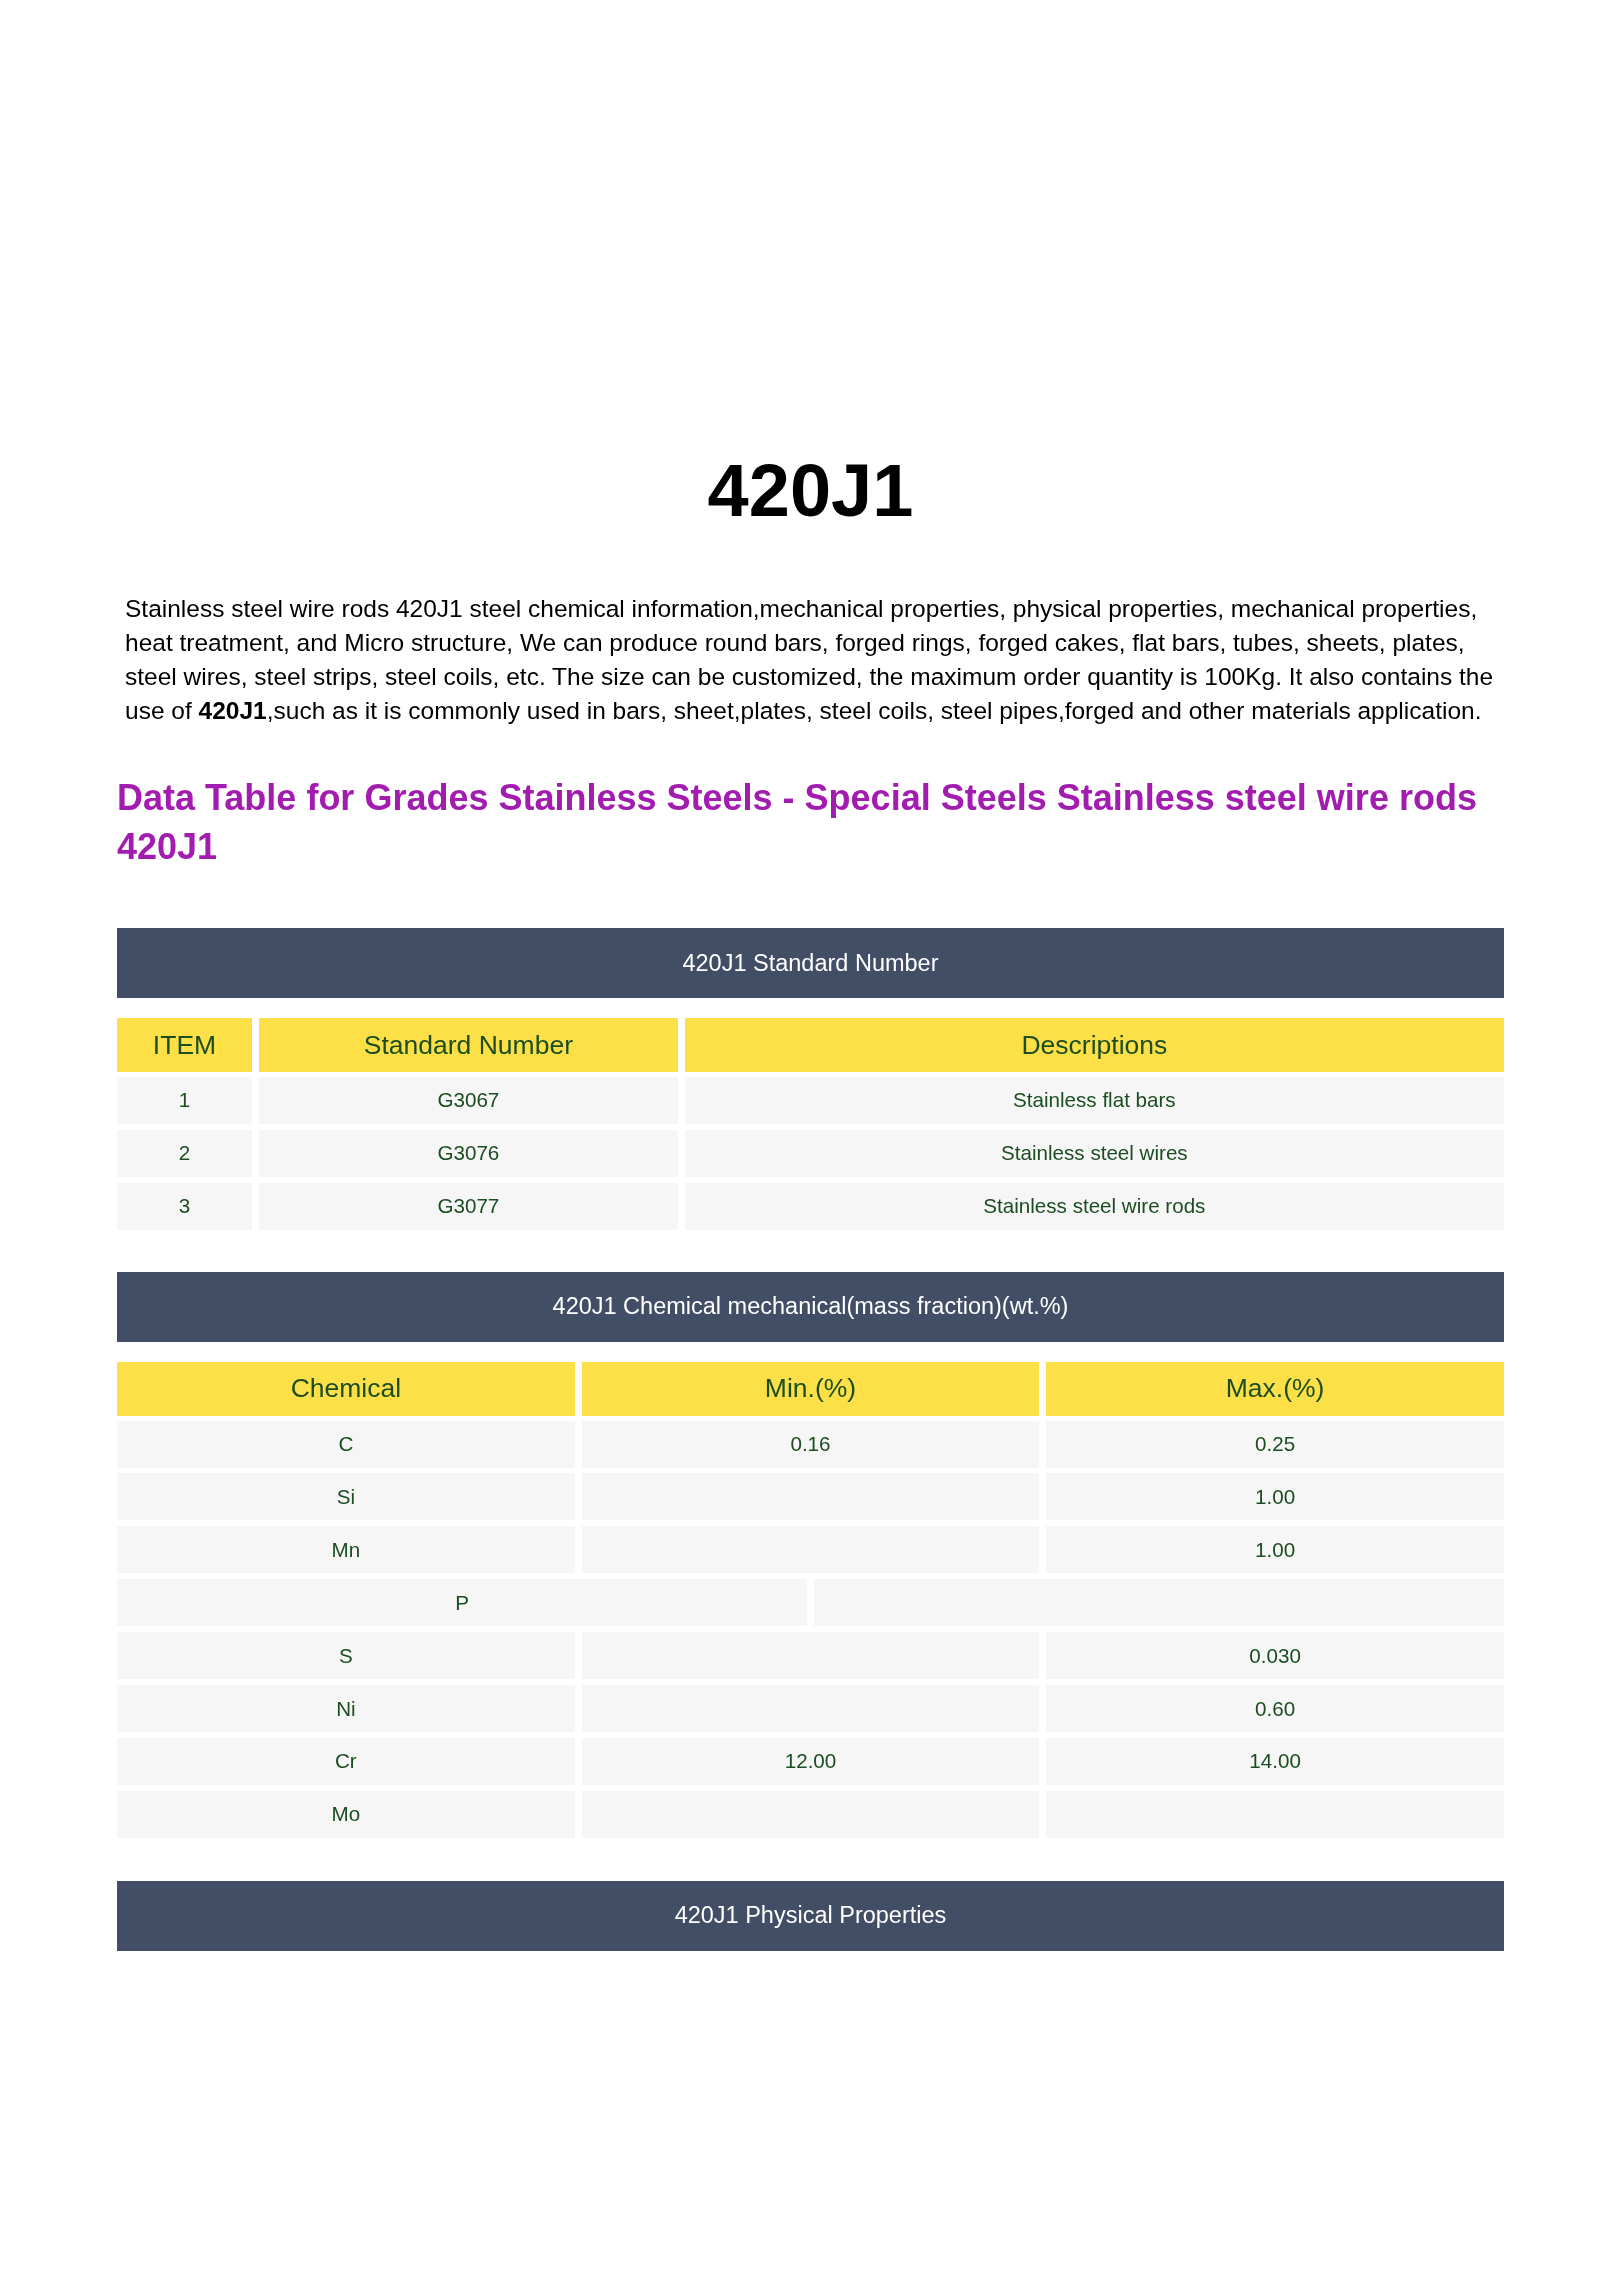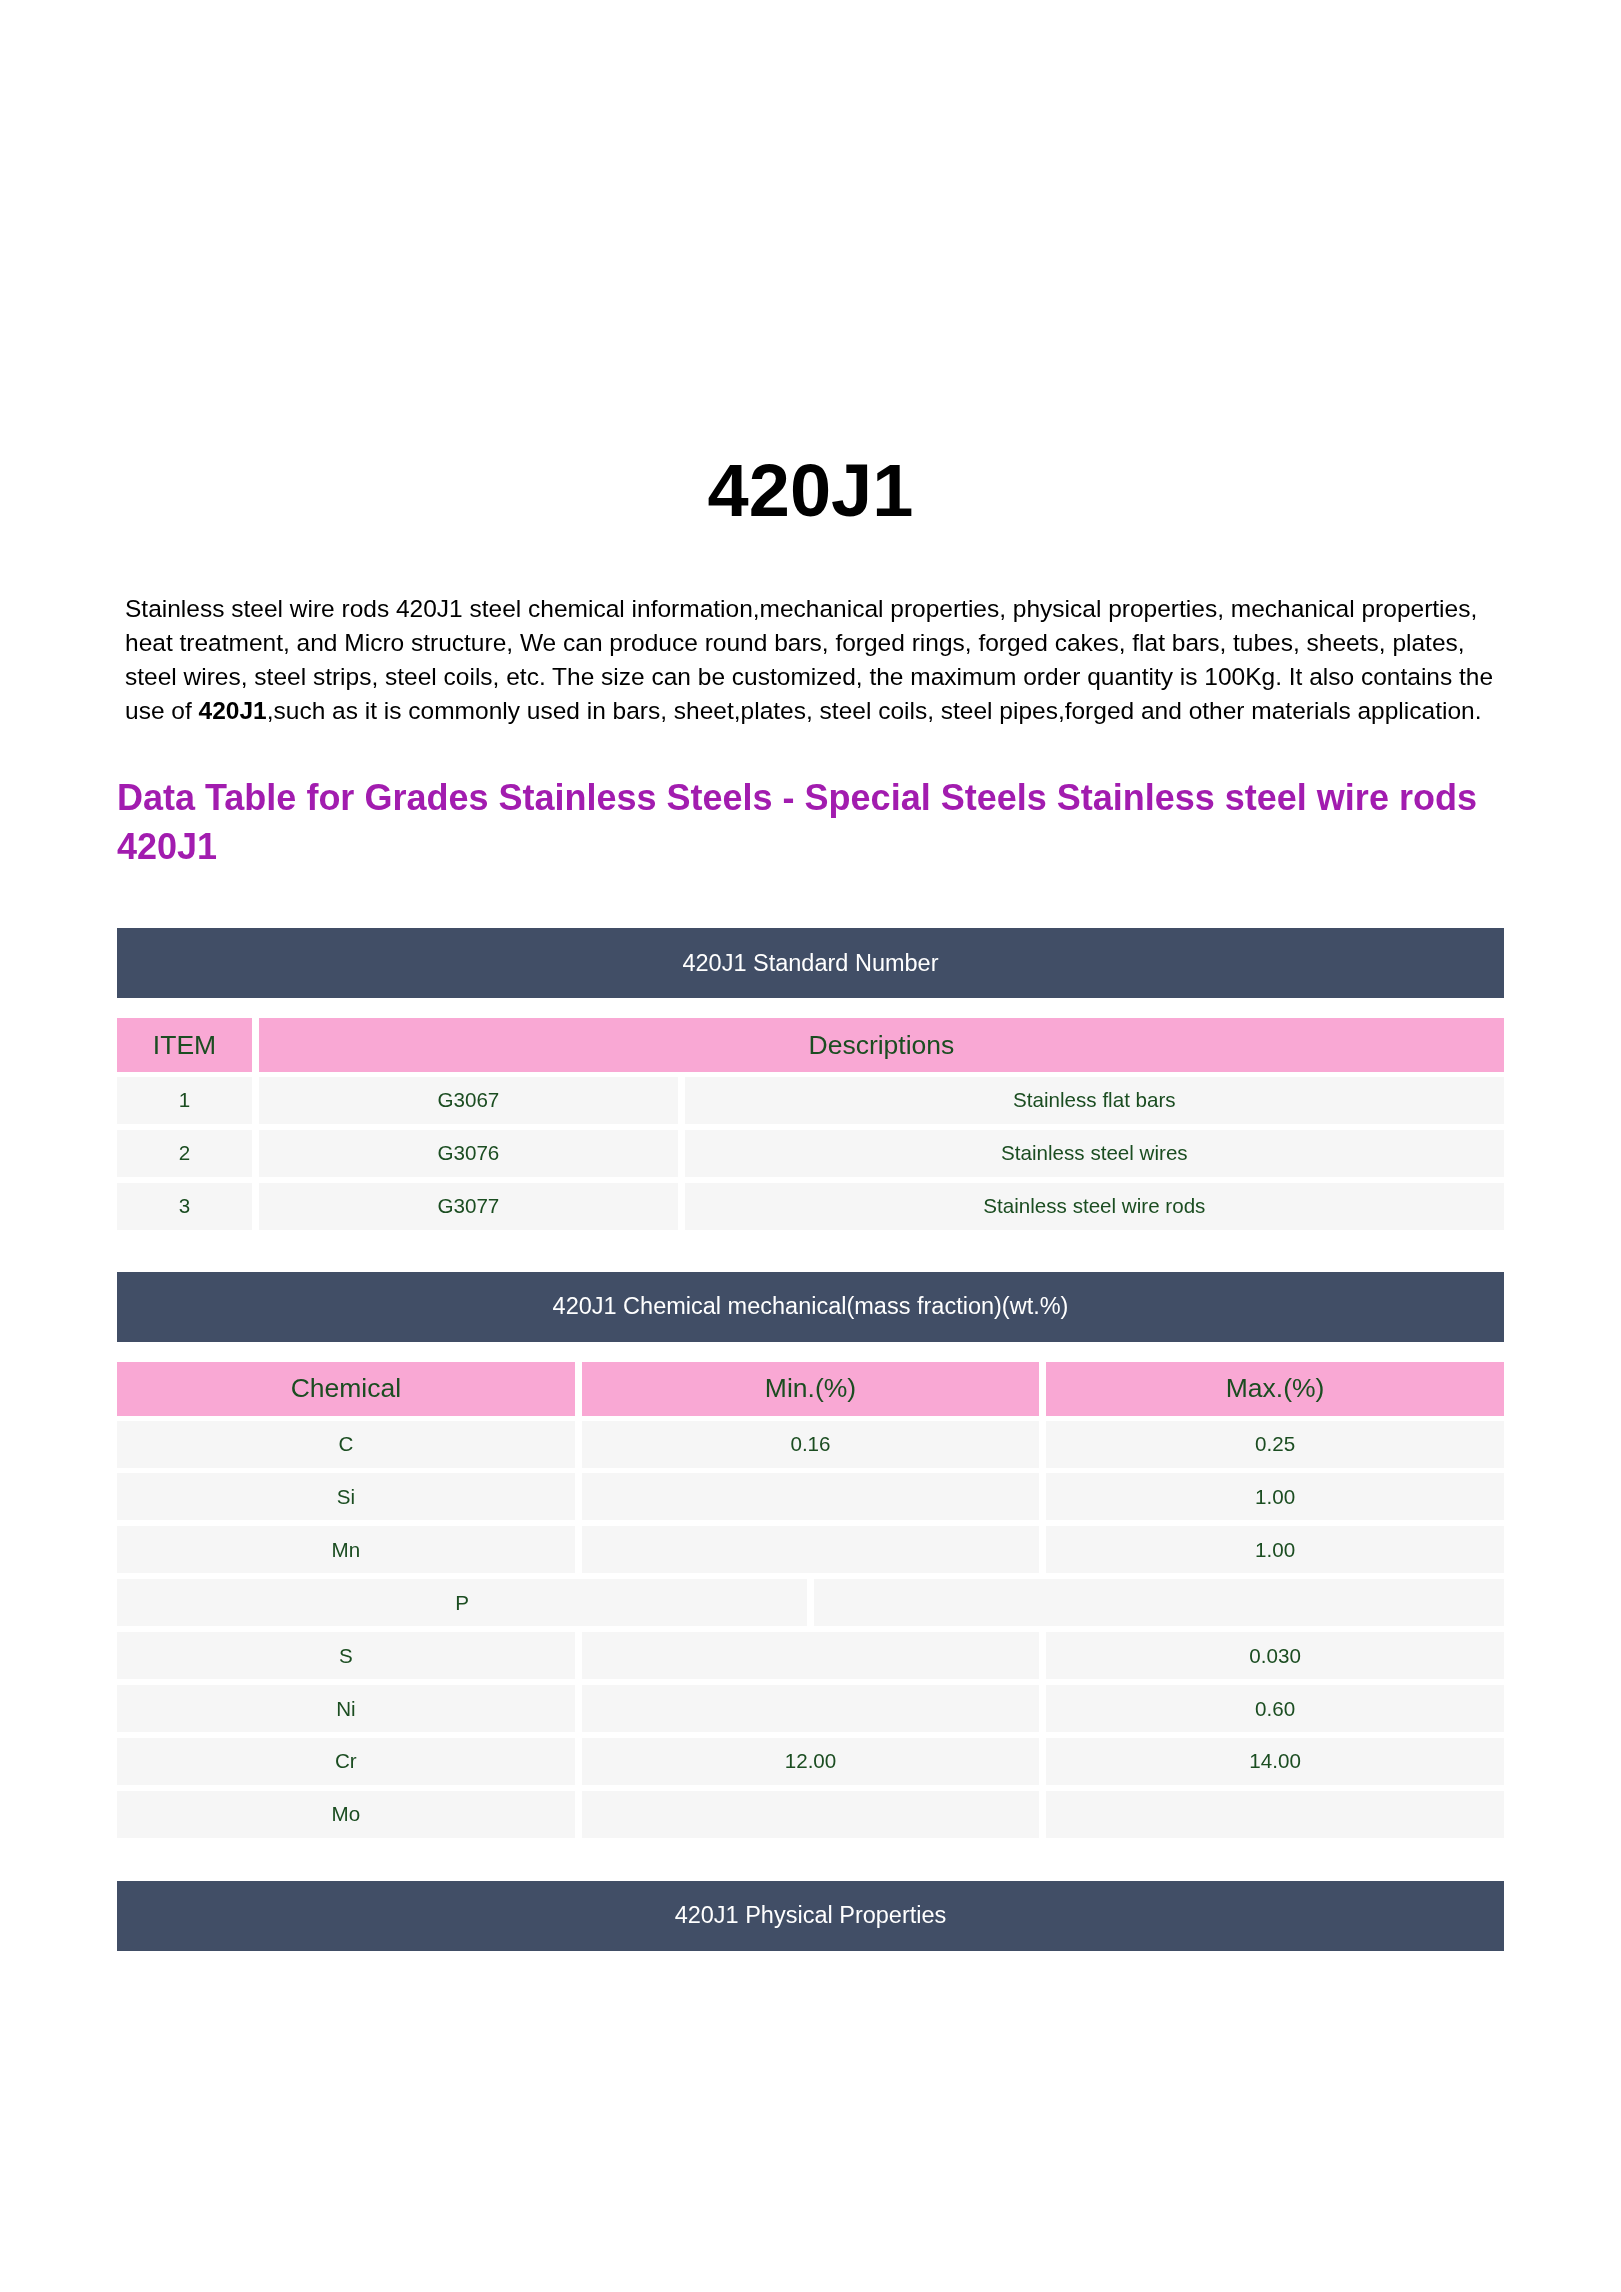--- a/index.html
+++ b/index.html
@@ -29,21 +29,21 @@
   .bar{
     height:70px;background:#414E66;color:#ffffff;
     display:flex;align-items:center;justify-content:center;
     font-size:23.5px;margin-bottom:20px;
   }
   .hrow,.row{display:flex;gap:6.9px;}
   .hrow{margin-bottom:4.9px;}
   .row{margin-bottom:5.9px;}
   .row:last-child{margin-bottom:0;}
   .hcell{
-    height:54px;background:#f9a8d4;color:#1B4D21;font-size:26.5px;
+    height:54px;background:#fde047;color:#1B4D21;font-size:26.5px;
     display:flex;align-items:center;justify-content:center;
   }
   .cell{
     height:47px;background:#F6F6F6;color:#1B4D21;font-size:20.6px;
     display:flex;align-items:center;justify-content:center;
   }
   
   .t1 .c1{width:135px;flex:none;}
   .t1 .c2{width:419px;flex:none;}
   .t1 .c3{flex:1;}
@@ -58,20 +58,21 @@
   <h1 class="page-title">420J1</h1>
 
   <p class="intro"><span>Stainless steel wire rods 420J1 steel chemical information,mechanical properties, physical properties, mechanical properties, heat treatment, and Micro structure, We can produce round bars, forged rings, forged cakes, flat bars, tubes, sheets, plates, steel wires, steel strips, steel coils, etc. The size can be customized, the maximum order quantity is 100Kg. It also contains the use of </span><b>420J1</b><span>,such as it is commonly used in bars, sheet,plates, steel coils, steel pipes,forged and other materials application.</span></p>
 
   <h2 class="section-heading">Data Table for Grades Stainless Steels - Special Steels Stainless steel wire rods 420J1</h2>
 
   <section class="tbl tbl-standard t1">
     <div class="bar">420J1 Standard Number</div>
     <div class="hrow">
       <div class="hcell c1">ITEM</div>
+      <div class="hcell c2">Standard Number</div>
       <div class="hcell c3">Descriptions</div>
     </div>
     <div class="row">
       <div class="cell c1">1</div>
       <div class="cell c2">G3067</div>
       <div class="cell c3">Stainless flat bars</div>
     </div>
     <div class="row">
       <div class="cell c1">2</div>
       <div class="cell c2">G3076</div>

